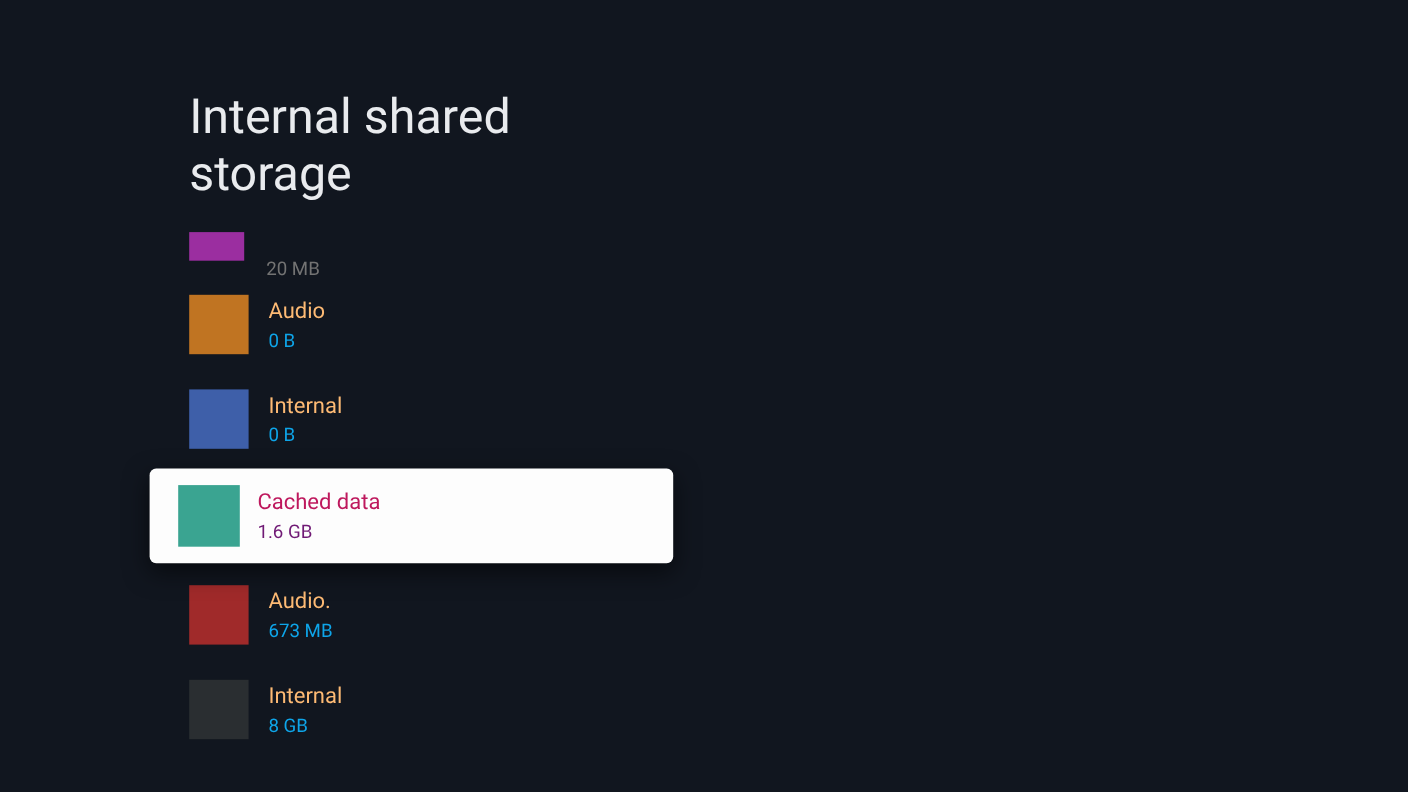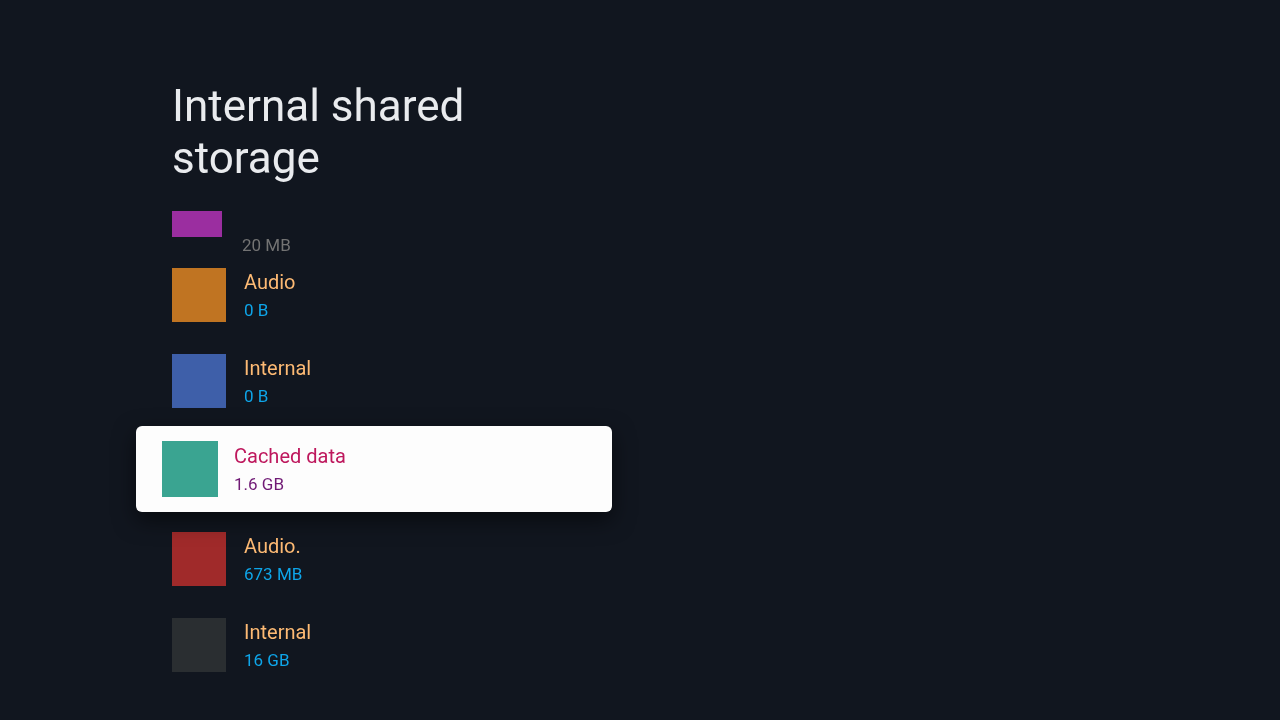--- a/index.html
+++ b/index.html
@@ -161,18 +161,18 @@
       <div class="text">
         <div class="label">Audio.</div>
         <div class="sub">673 MB</div>
       </div>
     </div>
 
     <div class="row two-line">
       <div class="swatch" style="background:#2a2e31"></div>
       <div class="text">
         <div class="label">Internal</div>
-        <div class="sub">16 GB</div>
+        <div class="sub">8 GB</div>
       </div>
     </div>
 
   </div>
 </div>
 
 </body></html>

